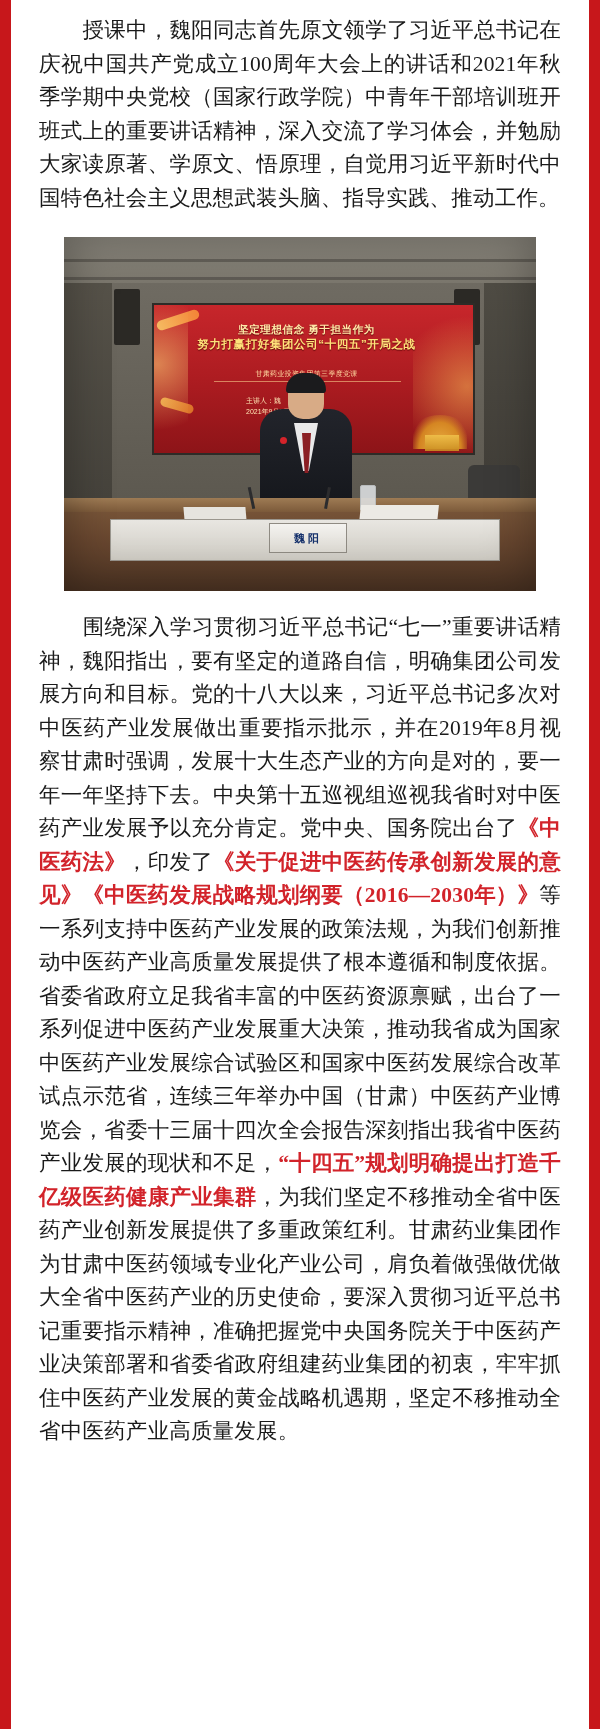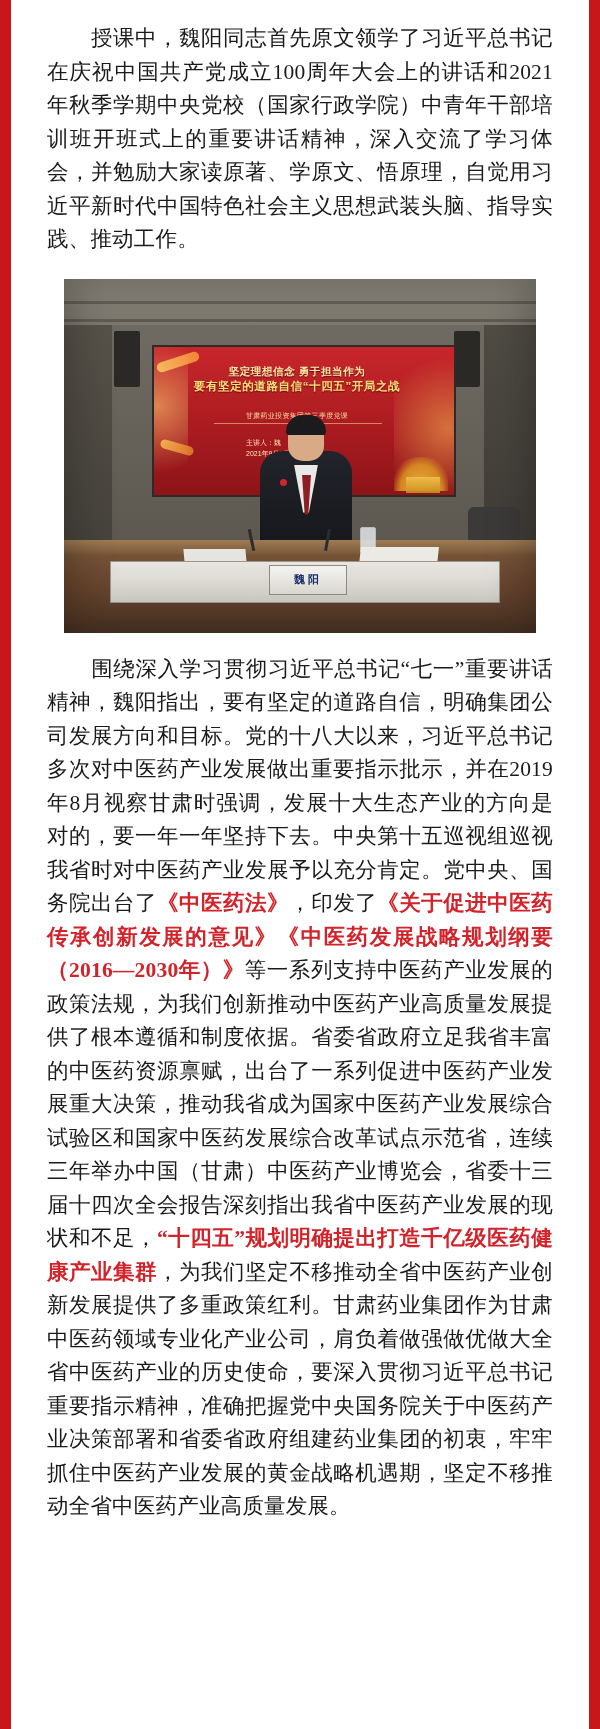--- a/index.html
+++ b/index.html
@@ -31,21 +31,21 @@
     padding: 0 28px;
     overflow: hidden;
   }
   .para {
     font-size: 21.5px;
     line-height: 33.5px;
     color: #1a1a1a;
     text-align: justify;
     text-justify: inter-ideograph;
     letter-spacing: 0.2px;
-    margin: 8px;
+    margin: 0;
     white-space: pre-wrap;
   }
   .para.first {
     padding-top: 14px;
   }
   .para .hl {
     color: #d2232a;
     font-weight: bold;
   }
   .figure {
@@ -91,20 +91,21 @@
     position: absolute; right: 56px; top: 52px; width: 26px; height: 56px;
     background: #2b2925; border-radius: 2px;
   }
   
   .screen {
     position: absolute;
     left: 88px; top: 66px; width: 300px; height: 148px;
     background: linear-gradient(180deg,#c7262b 0%, #aa1b20 55%, #8d1418 100%);
     border: 2px solid #2e2b27;
     overflow: hidden;
+    padding-left: 19px;
   }
   .screen .s-gold-l {
     position: absolute; left: 0; top: 0; width: 34px; height: 100%;
     background: radial-gradient(circle at 10% 40%, rgba(255,215,120,0.55), rgba(200,30,35,0) 70%);
   }
   .screen .s-gold-r {
     position: absolute; right: 0; top: 0; width: 60px; height: 100%;
     background: radial-gradient(circle at 90% 55%, rgba(255,200,90,0.5), rgba(190,25,30,0) 72%);
   }
   .screen .s-fan {
@@ -266,21 +267,21 @@
 
         <div class="screen">
           <div class="s-gold-l"></div>
           <div class="s-gold-r"></div>
           <div class="s-ribbon-a"></div>
           <div class="s-ribbon-b"></div>
           <div class="s-fan"></div>
           <div class="s-bld"></div>
           <div class="s-title">
             <div>坚定理想信念 勇于担当作为</div>
-            <div class="l2">要有坚定的道路自信“十四五”开局之战</div>
+            <div class="l2">努力打赢打好集团公司“十四五”开局之战</div>
           </div>
           <div class="s-sub">甘肃药业投资集团第三季度党课</div>
           <div class="s-divider"></div>
           <div class="s-meta">
             <div>主讲人：魏　阳</div>
             <div>2021年9月3日</div>
           </div>
         </div>
 
         <div class="ph-chair"></div>

